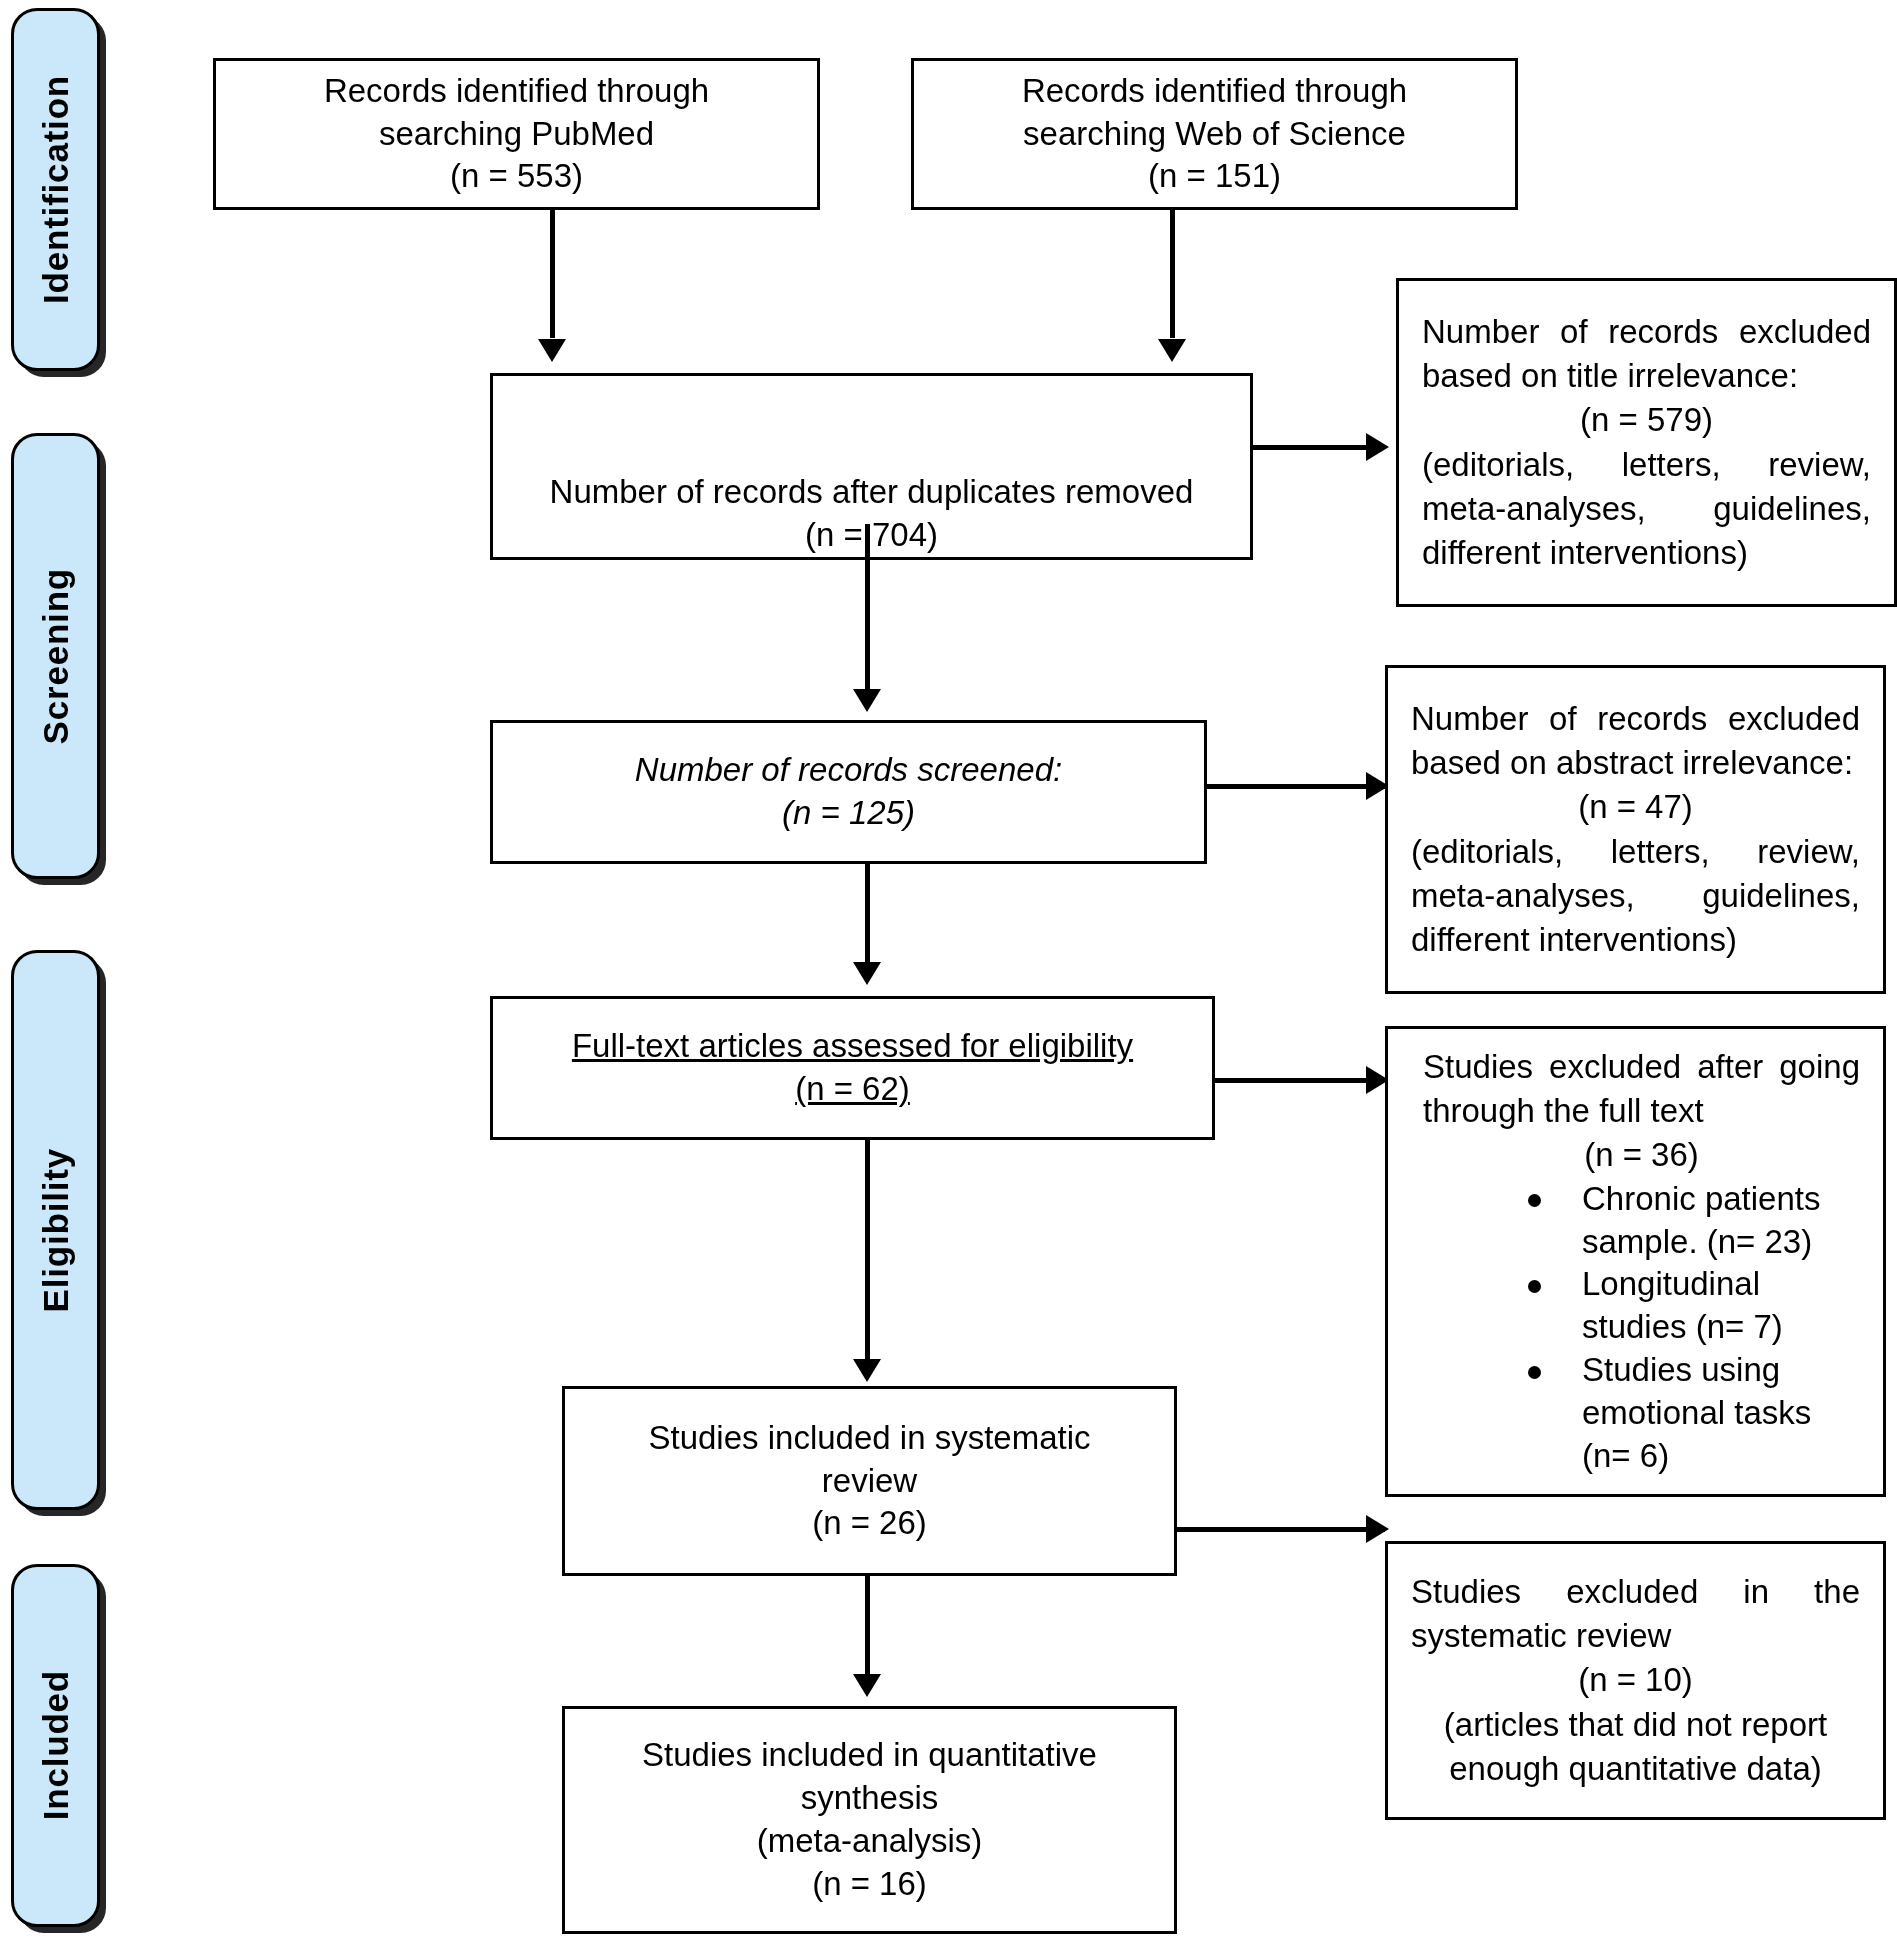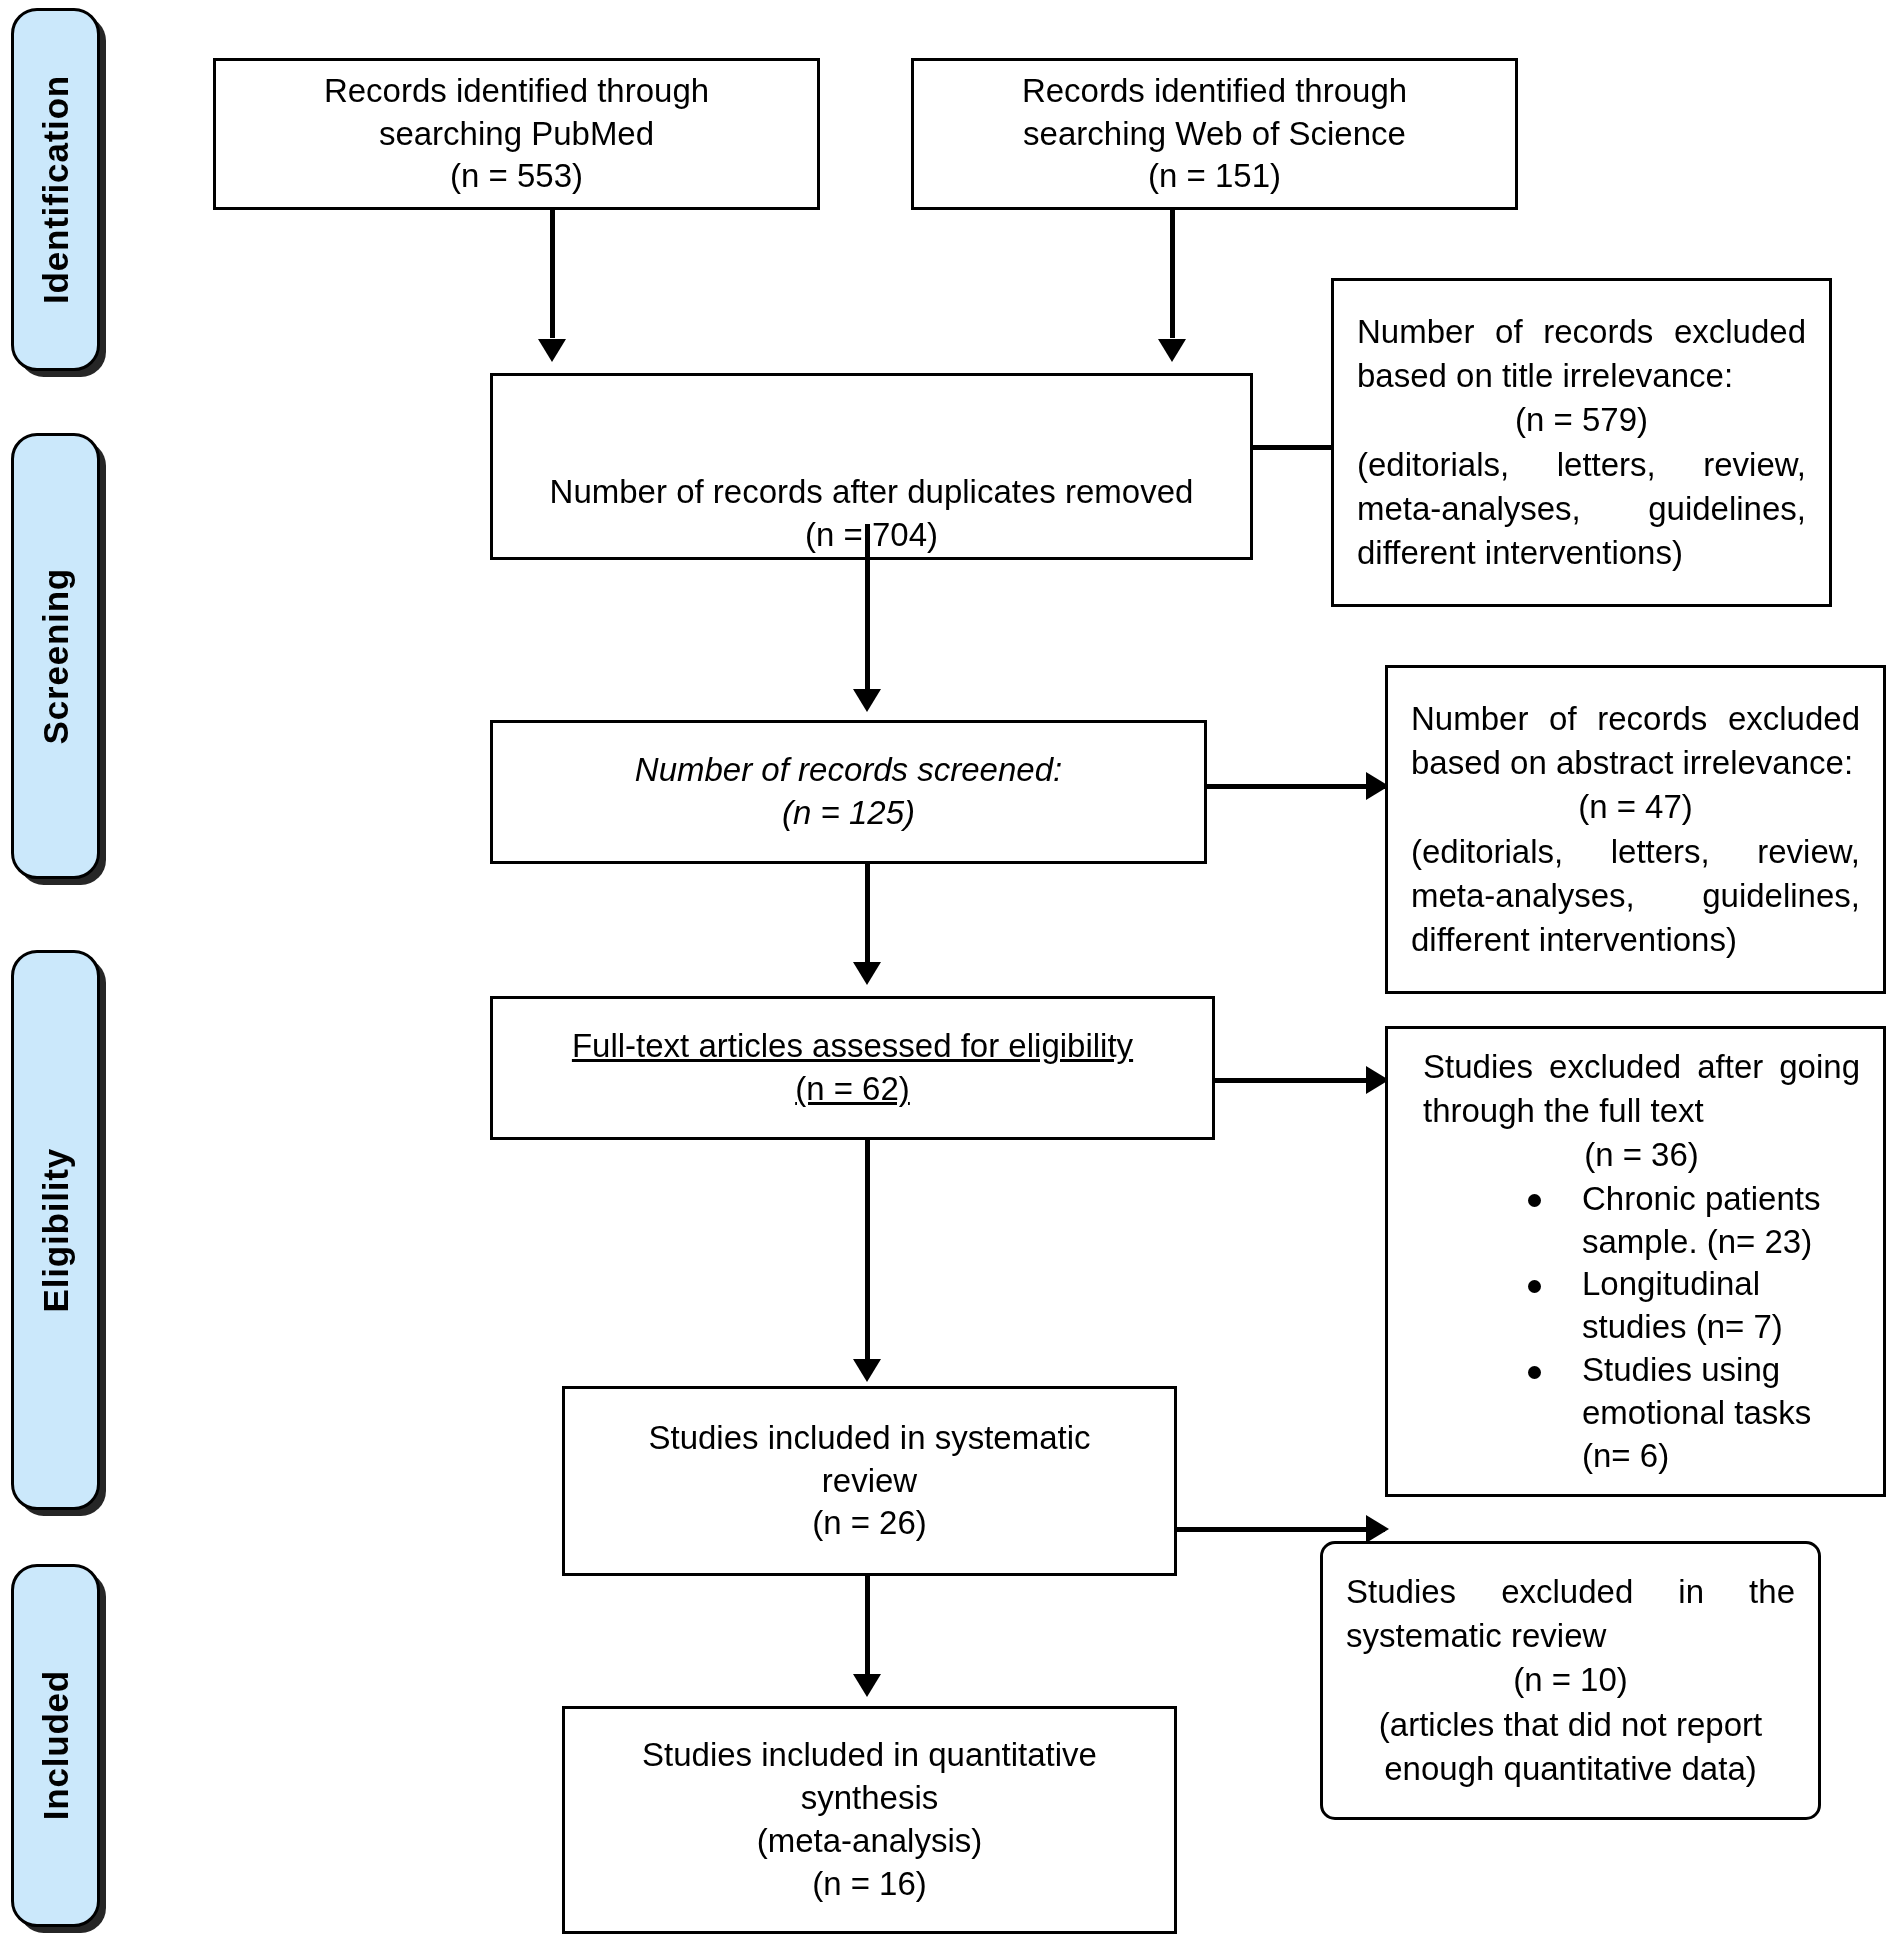--- a/index.html
+++ b/index.html
@@ -150,21 +150,21 @@
   <div class="fbox" style="left:490px;top:373px;width:763px;height:187px;justify-content:flex-end;">
     <div class="inner">
       <span class="line">Number of records after duplicates removed</span>
       <span class="line">(n = 704)</span>
     </div>
   </div>
 
   <div class="hline" style="left:1252px;top:445px;width:132px;"></div>
   <div class="arrow-right" style="left:1366px;top:433px;"></div>
 
-  <div class="fbox xbox" style="left:1331px;top:278px;width:501px;height:329px;">
+  <div class="fbox xbox" style="left:1396px;top:278px;width:501px;height:329px;">
     <div class="inner">
       <span class="just">Number of records excluded based on title irrelevance:</span>
       <span class="ctr">(n = 579)</span>
       <span class="just">(editorials, letters, review, meta-analyses, guidelines, different interventions)</span>
     </div>
   </div>
 
   <div class="vline" style="left:865px;top:524px;height:165px;"></div>
   <div class="arrow-down" style="left:853px;top:689px;"></div>
 
@@ -218,21 +218,21 @@
     <div class="inner">
       <span class="line">Studies included in systematic</span>
       <span class="line">review</span>
       <span class="line">(n = 26)</span>
     </div>
   </div>
 
   <div class="hline" style="left:1177px;top:1527px;width:208px;"></div>
   <div class="arrow-right" style="left:1366px;top:1515px;"></div>
 
-  <div class="fbox xbox" style="left:1320px;top:1541px;width:501px;height:279px;border-radius:15px;">
+  <div class="fbox xbox" style="left:1385px;top:1541px;width:501px;height:279px;">
     <div class="inner">
       <span class="just">Studies excluded in the systematic review</span>
       <span class="ctr">(n = 10)</span>
       <span class="ctr">(articles that did not report</span>
       <span class="ctr">enough quantitative data)</span>
     </div>
   </div>
 
   <div class="vline" style="left:865px;top:1576px;height:99px;"></div>
   <div class="arrow-down" style="left:853px;top:1674px;"></div>

